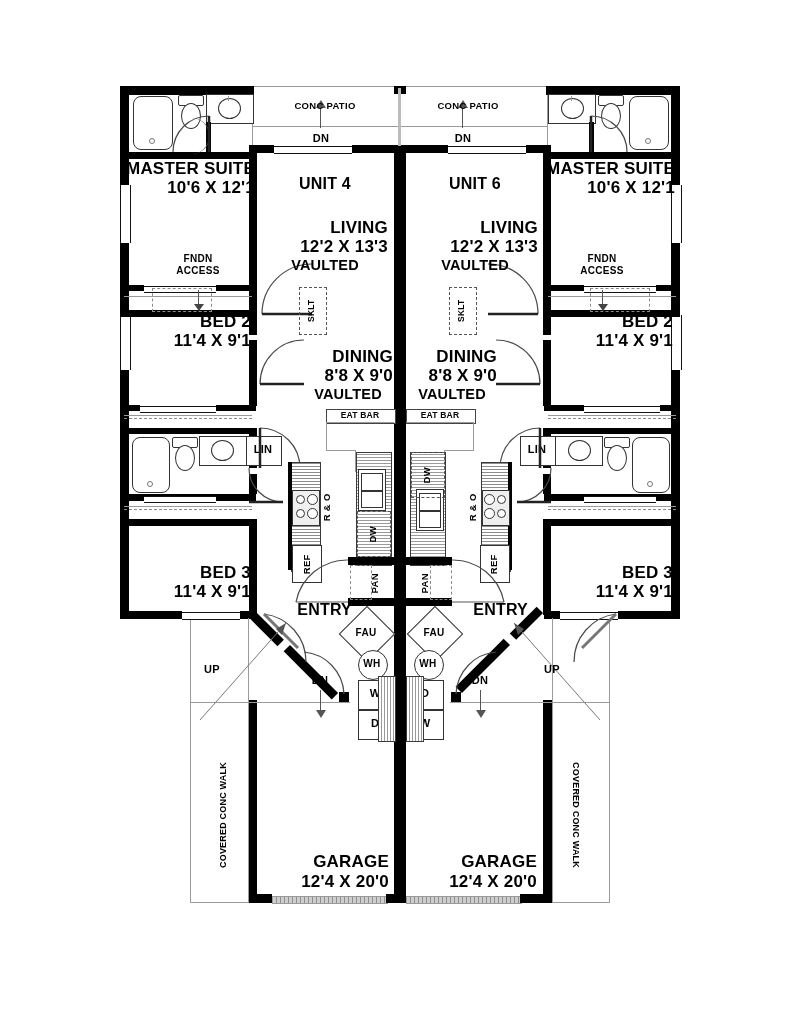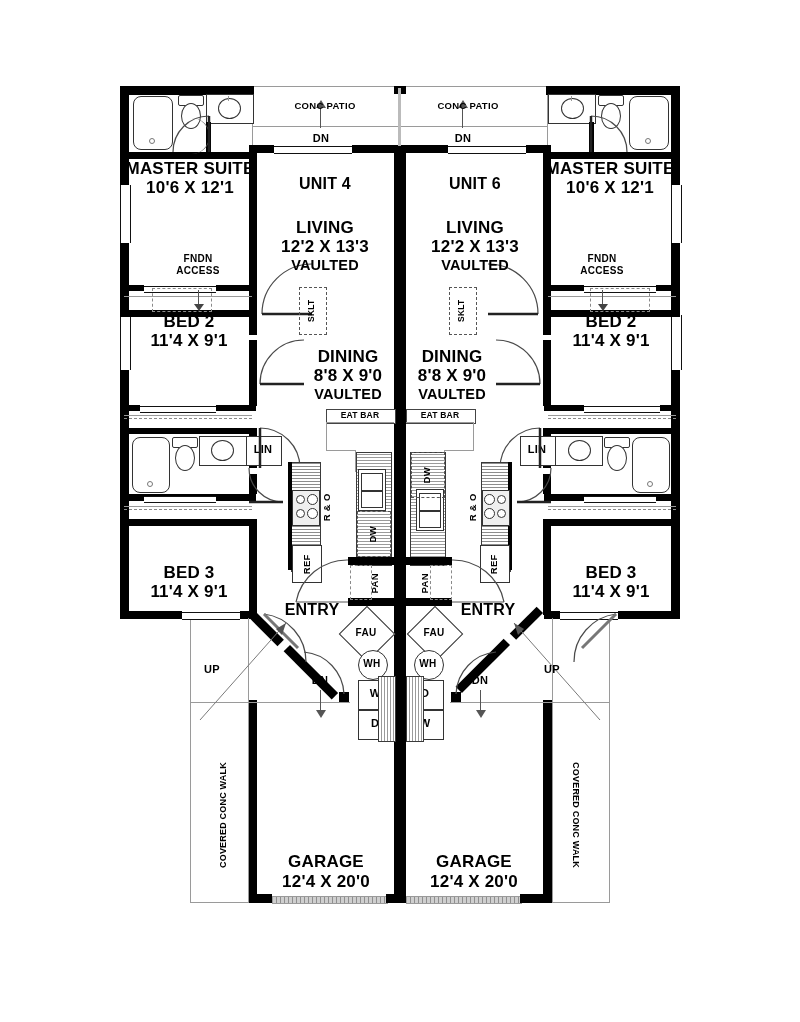--- a/index.html
+++ b/index.html
@@ -1,19 +1,19 @@
 <!DOCTYPE html>
 <html><head>
 <meta charset="utf-8">
 <style>
   html,body{margin:0;padding:0;background:#ffffff;}
   body{width:800px;height:1022px;font-family:"Liberation Sans",sans-serif;color:#000;overflow:hidden;}
   #stage{position:relative;width:800px;height:1022px;background:#fff;}
   .lbl{position:absolute;text-align:center;white-space:nowrap;line-height:1.12;font-weight:700;letter-spacing:.2px;}
-  .room{font-size:17px;}
+  .room{font-size:17px;text-align:right;}
   .vault{font-size:14.5px;}
   .small{font-size:9.5px;font-weight:700;letter-spacing:.3px;}
   .tiny{font-size:8.5px;font-weight:700;letter-spacing:.2px;}
   .unit{font-size:16px;font-weight:700;}
   .vert{transform-origin:50% 50%;}
   .rot90{transform:rotate(-90deg);}
   .rot90cw{transform:rotate(90deg);}
   .w{position:absolute;background:#000;}
   .thin{position:absolute;background:#000;}
   .hair{position:absolute;background:#9a9a9a;}

